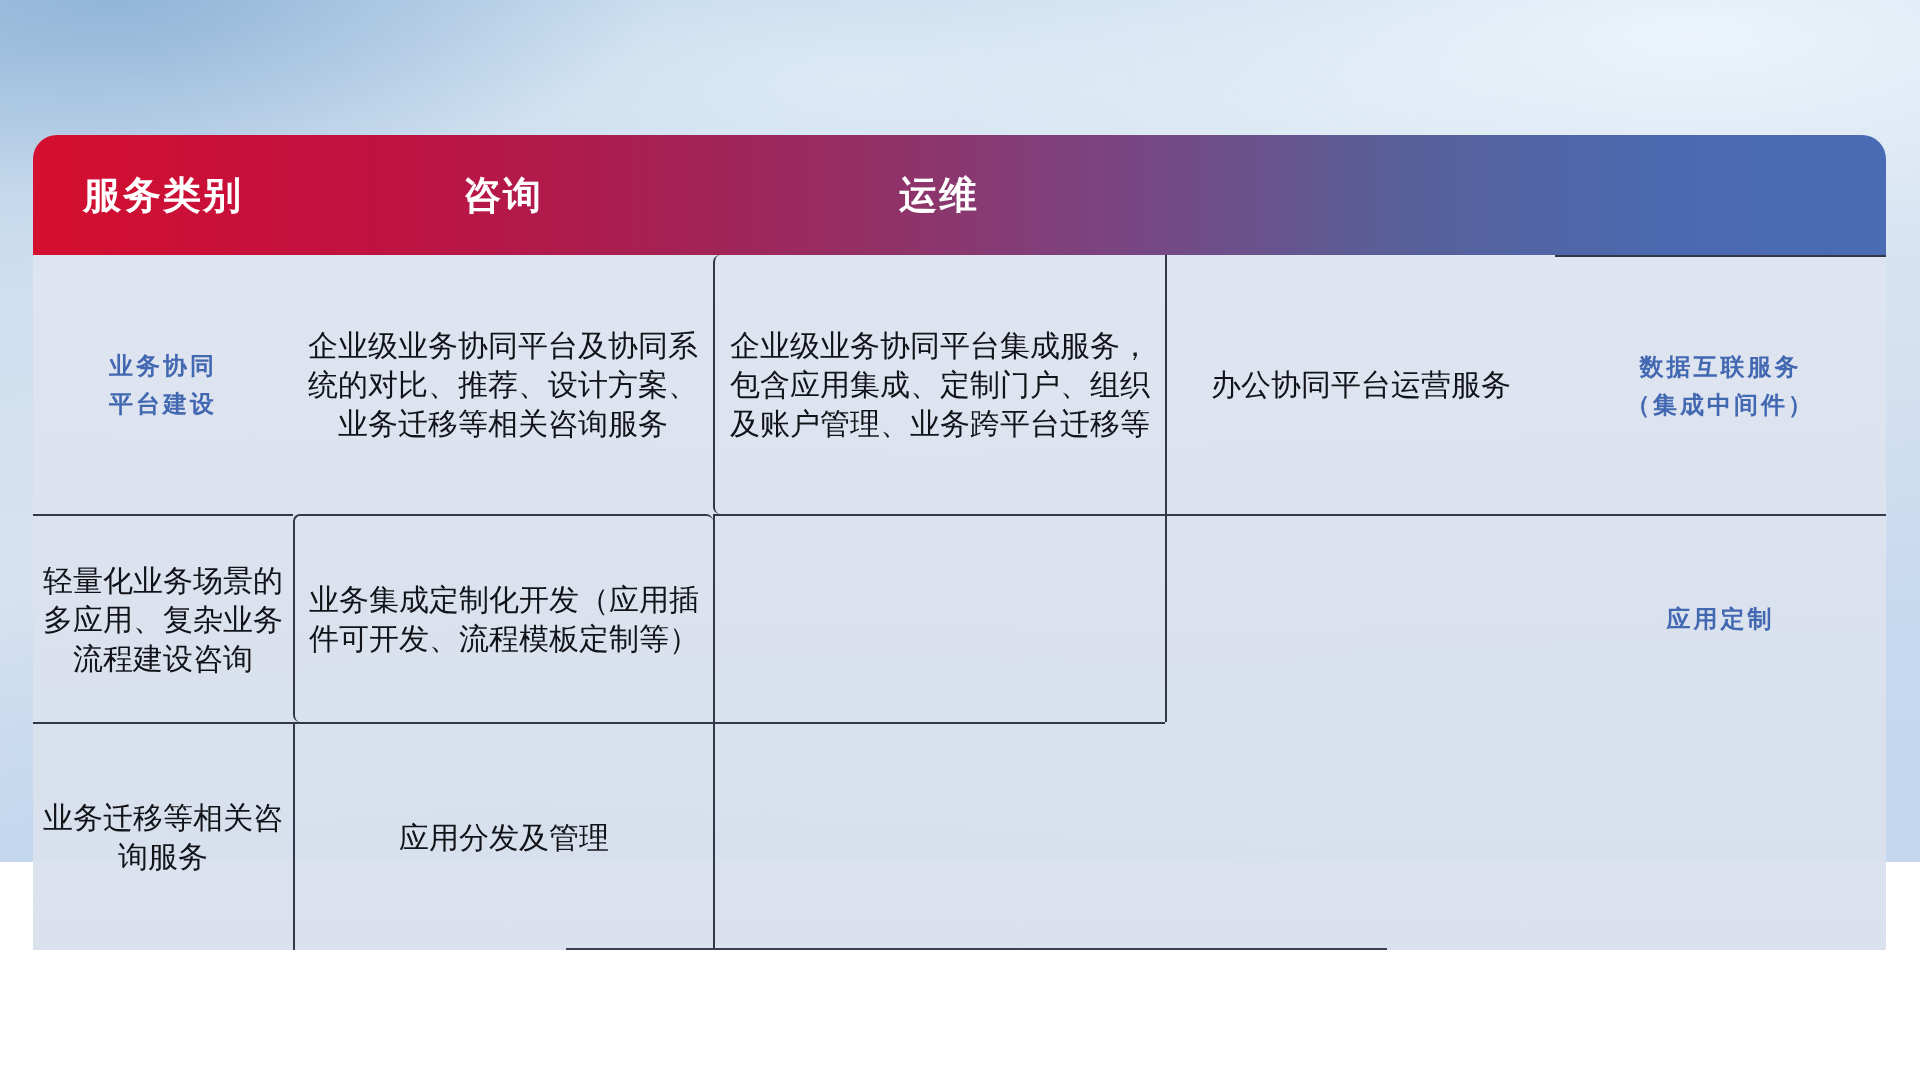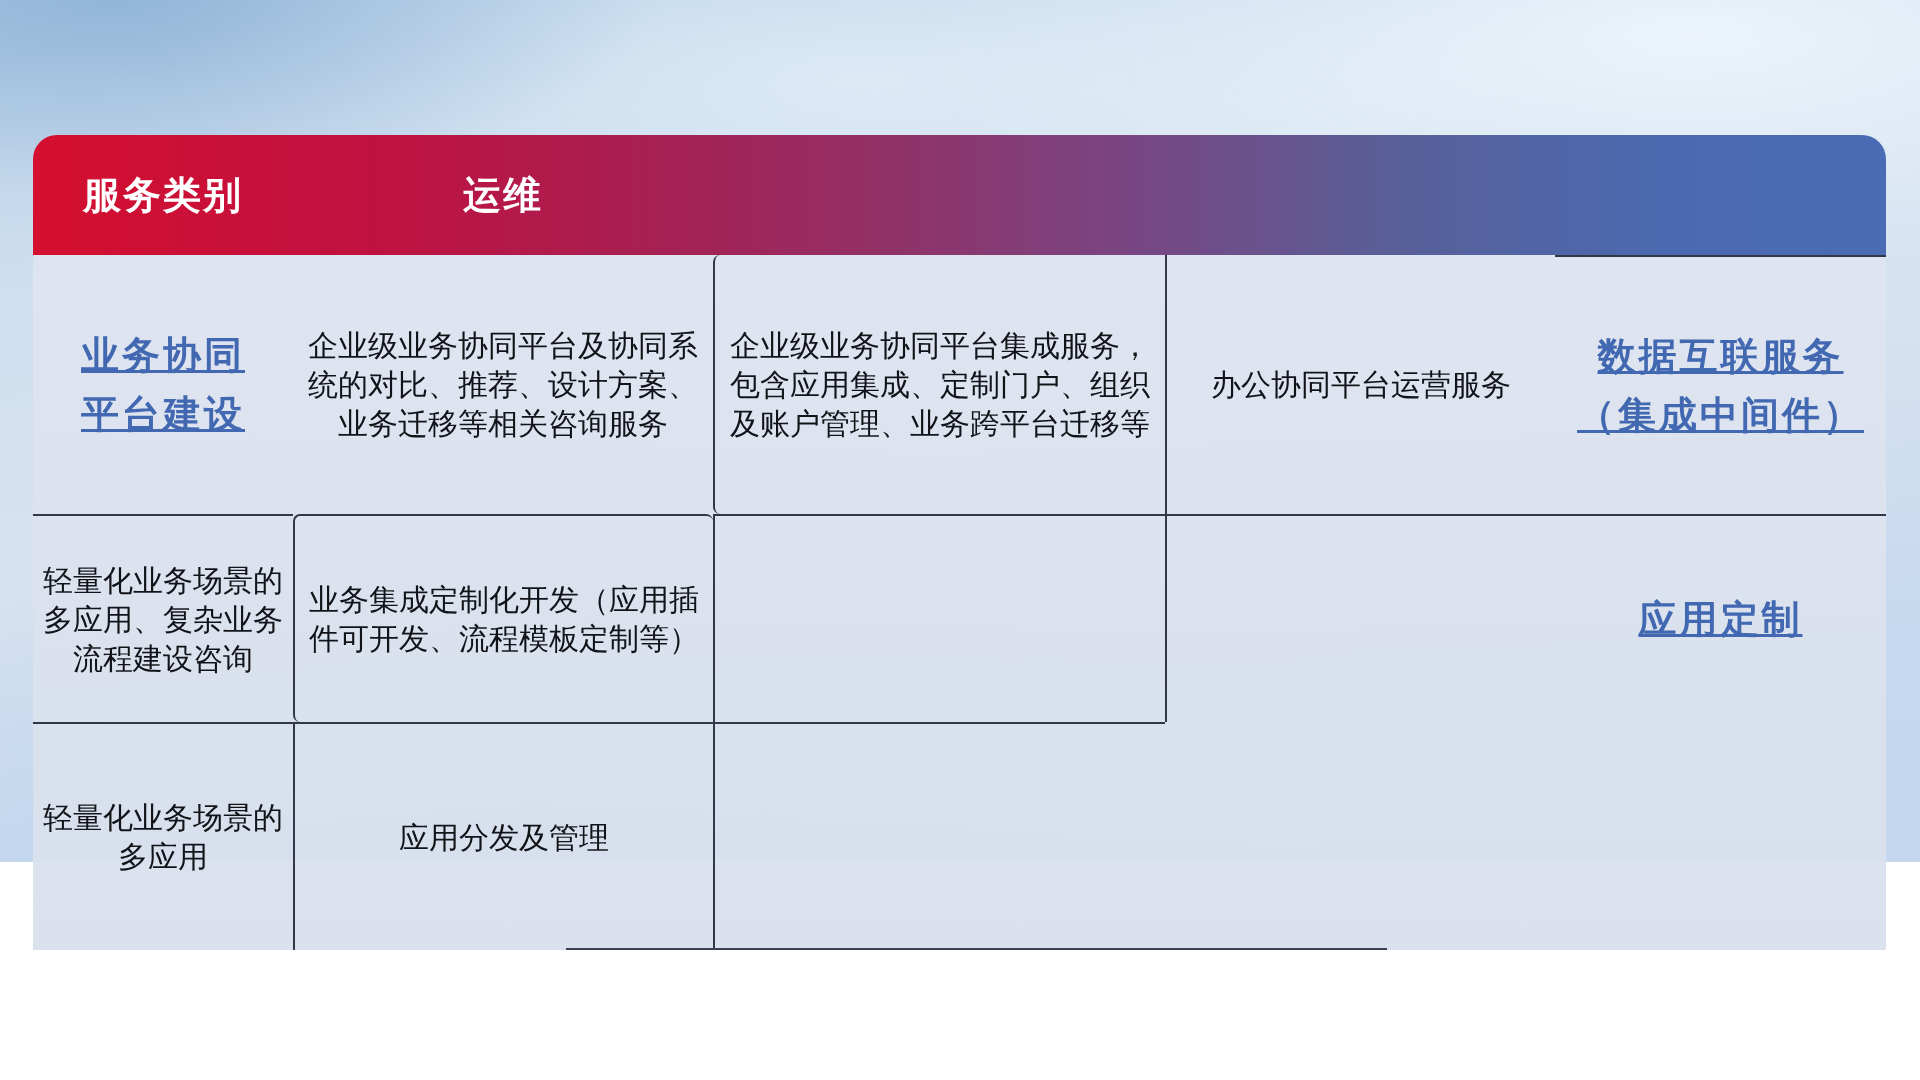--- a/index.html
+++ b/index.html
@@ -37,22 +37,22 @@
     background: linear-gradient(180deg, rgba(223,229,240,0.96) 0%, rgba(216,224,236,0.94) 100%);
     position: relative;
   }
   .cell {
     display: flex; align-items: center; justify-content: center;
     text-align: center;
     white-space: pre-line;
     color: #121318; font-size: 30px; line-height: 1.3;
   }
   .cell.cat {
-    color: #4268b2; font-size: 38px; font-weight: bold;
-    letter-spacing: 3px; line-height: 1.55; text-decoration: underline;
+    color: #4268b2; font-size: 24px; font-weight: bold;
+    letter-spacing: 3px; line-height: 1.55;
   }
   
   .cell.vline { border-left: 2px solid #33374a; }
   
   .cell.hline { border-top: 2px solid #33374a; }
   .pad-c1 { padding: 0 8px; }
   .pad-c2 { padding: 0 10px; }
   .pad-c3 { padding: 0 10px; border-radius: 7px; }
   .pad-c4 { padding: 0 20px; }
   .pad-c5 { padding: 6px 10px; }
@@ -62,40 +62,41 @@
   }
 </style>
 </head>
 <body>
 
 <div class="page">
   <div class="table-wrap">
 
     <div class="thead">
       <div class="th">服务类别</div>
+      <div class="th">咨询</div>
       <div class="th">运维</div>
     </div>
 
     <div class="tbody">
 
       <div class="cell cat pad-c1">业务协同
 平台建设</div>
       <div class="cell pad-c2">企业级业务协同平台及协同系统的对比、推荐、设计方案、业务迁移等相关咨询服务</div>
       <div class="cell vline pad-c3">企业级业务协同平台集成服务，包含应用集成、定制门户、组织及账户管理、业务跨平台迁移等</div>
       <div class="cell vline pad-c5">办公协同平台运营服务</div>
 
       <div class="cell cat hline pad-c1">数据互联服务
 （集成中间件）</div>
       <div class="cell hline pad-c2">轻量化业务场景的多应用、复杂业务流程建设咨询</div>
       <div class="cell vline hline pad-c3">业务集成定制化开发（应用插件可开发、流程模板定制等）</div>
       <div class="cell vline hline pad-c4"></div>
       <div class="cell vline hline pad-c5"></div>
 
       <div class="cell cat hline pad-c1">应用定制</div>
-      <div class="cell hline pad-c2">轻量化业务场景的多应用</div>
+      <div class="cell hline pad-c2">业务迁移等相关咨询服务</div>
       <div class="cell vline hline pad-c4">应用分发及管理</div>
       <div class="cell vline hline pad-c5"></div>
 
       <div class="bottom-line"></div>
     </div>
 
   </div>
 </div>
 
 </body></html>

